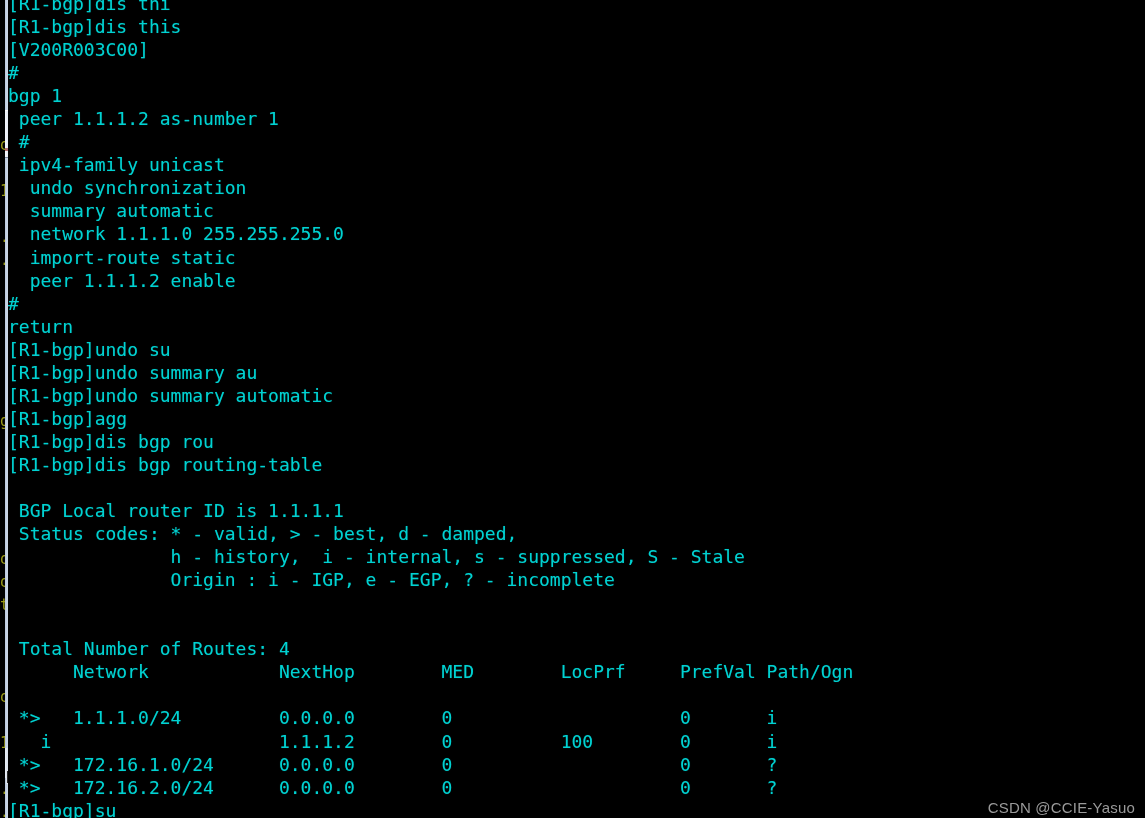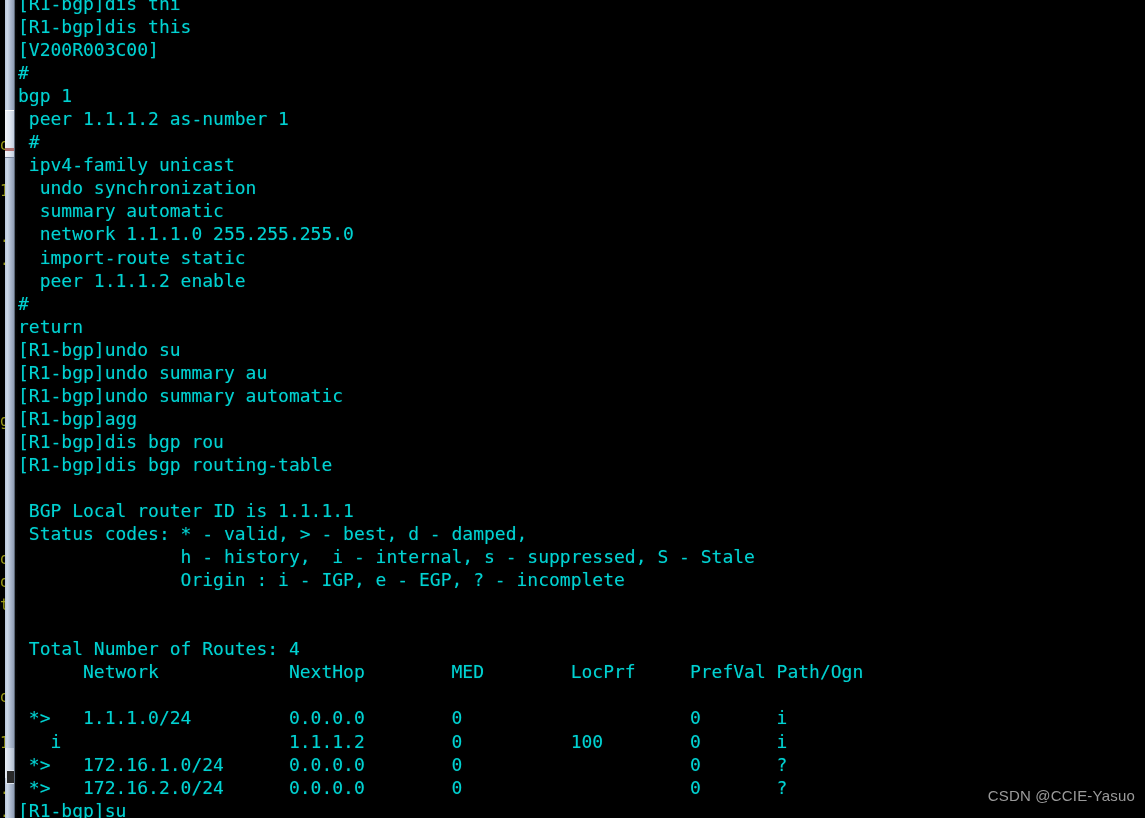--- a/index.html
+++ b/index.html
@@ -94,21 +94,21 @@
     position: absolute;
     left: 14px; top: 0;
     width: 1px; height: 818px;
     background: #5c6878;
     z-index: 6;
   }
 
   
   #terminal {
     position: absolute;
-    left: 18px; top: 0;
+    left: 8px; top: 0;
     width: 1127px;
     height: 818px;
     background: #000000;
     z-index: 10;
     overflow: hidden;
   }
   #terminal-text {
     position: absolute;
     left: 0;
     top: -8px;
@@ -120,21 +120,21 @@
     white-space: pre;
     font-family: "DejaVu Sans Mono", "Liberation Mono", monospace;
     font-weight: normal;
     text-shadow: 0 0 1px rgba(0,210,210,0.35);
   }
 
   
   #watermark {
     position: absolute;
     right: 10px;
-    bottom: 14px;
+    bottom: 2px;
     color: #9a9a9a;
     font-size: 15px;
     font-family: "Liberation Sans", sans-serif;
     letter-spacing: 0.2px;
     z-index: 20;
     user-select: none;
   }
 </style>
 </head>
 <body>

